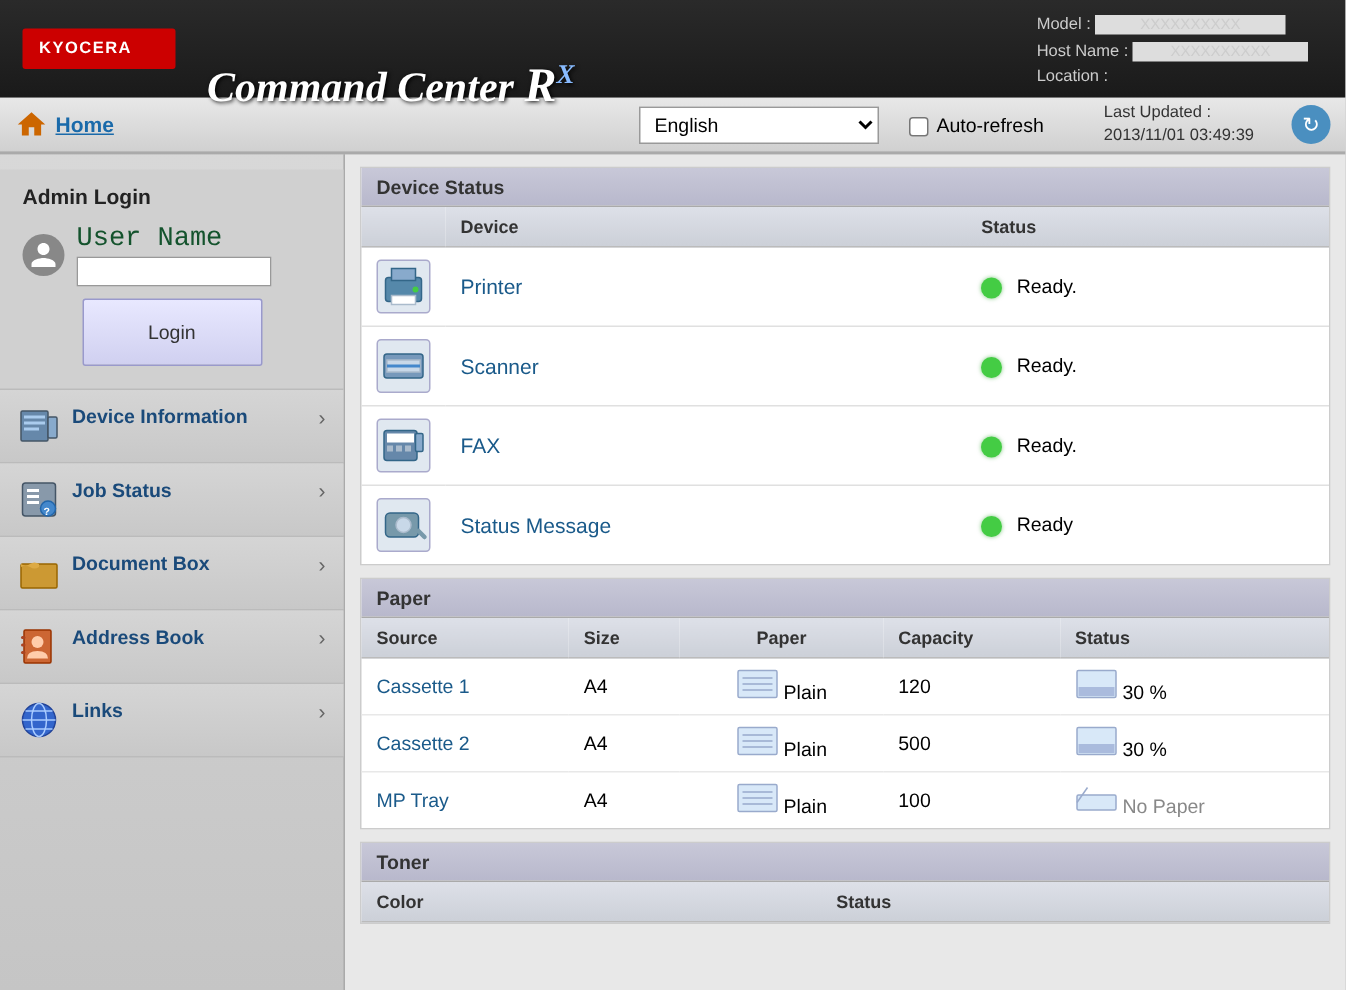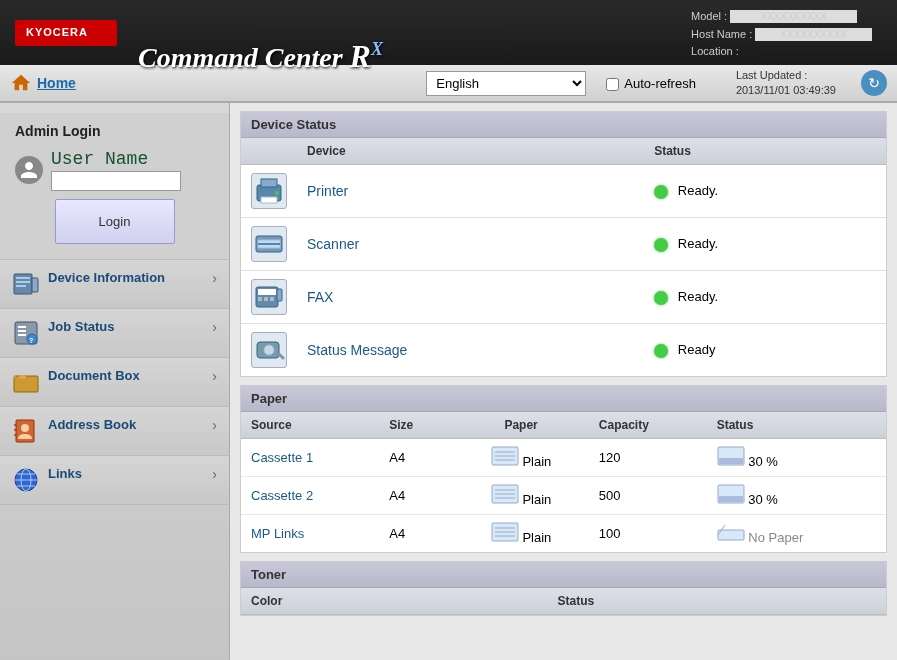--- a/index.html
+++ b/index.html
@@ -571,21 +571,21 @@
     <td>500</td>
     <td>
       <svg width="28" height="20" viewBox="0 0 28 20">
                   <rect x="1" y="1" width="26" height="18" rx="1" fill="#d8e8f8" stroke="#99aacc" stroke-width="1"></rect>
                   <rect x="2" y="12" width="24" height="6" fill="#aabbdd"></rect>
                 </svg>
       <span style="">30 %</span>
     </td>
   </tr>
             <tr>
-    <td style="color:#1a5a8a;">MP Links</td>
+    <td style="color:#1a5a8a;">MP Tray</td>
     <td>A4</td>
     <td style="text-align:center;">
       <svg width="28" height="20" viewBox="0 0 28 20">
                   <rect x="1" y="1" width="26" height="18" rx="1" fill="#d8e8f8" stroke="#99aacc" stroke-width="1"></rect>
                   <line x1="4" y1="6" x2="24" y2="6" stroke="#99aacc" stroke-width="1"></line>
                   <line x1="4" y1="10" x2="24" y2="10" stroke="#99aacc" stroke-width="1"></line>
                   <line x1="4" y1="14" x2="24" y2="14" stroke="#99aacc" stroke-width="1"></line>
                 </svg>
       <span>Plain</span>
     </td>

